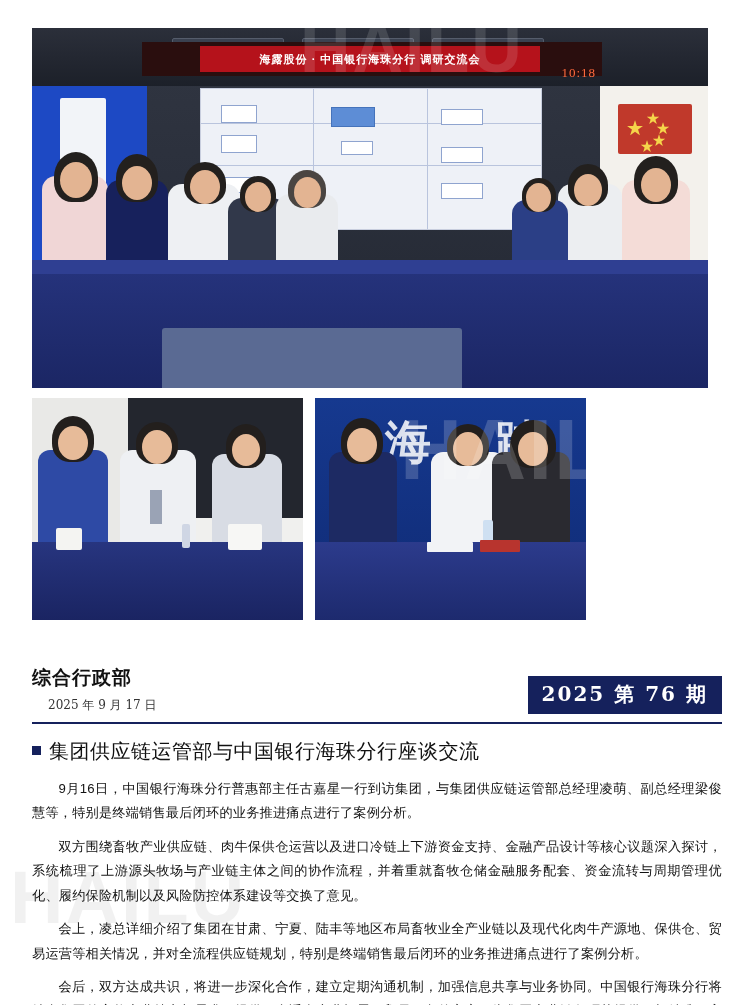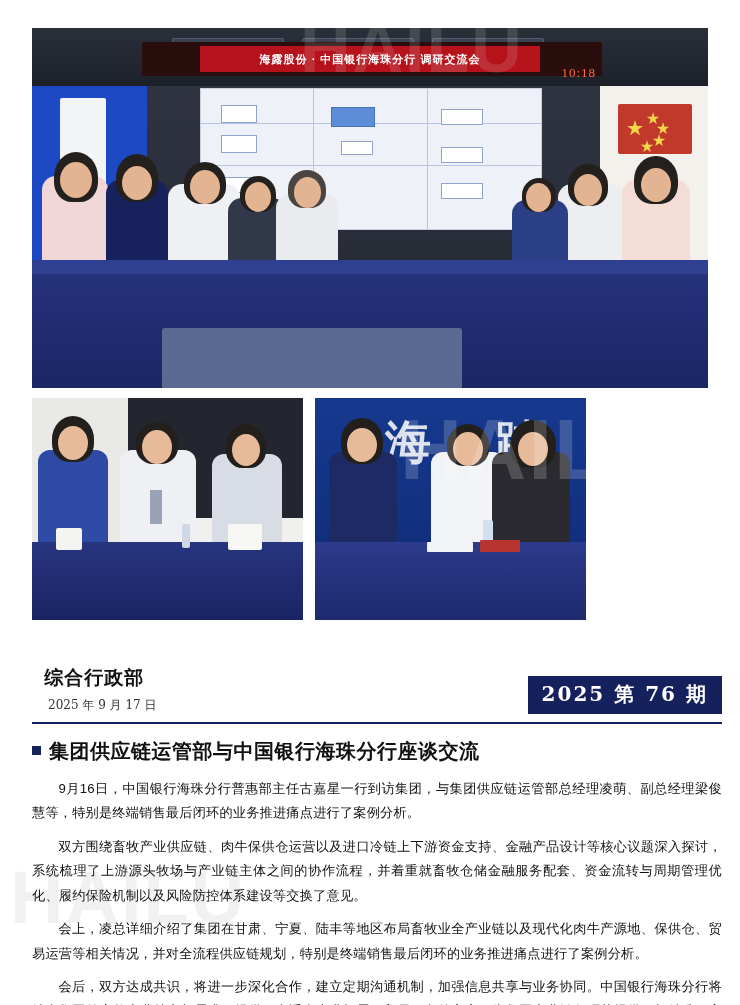--- a/index.html
+++ b/index.html
@@ -157,21 +157,20 @@
   .sub .hr { position:absolute; border-radius:50% 50% 40% 40%; background:#231f1d; }
 
   
   .meta {
     margin-top: 16px;
     display: flex;
     align-items: flex-end;
     justify-content: space-between;
     position: relative;
     z-index: 2;
-    text-align: center;
   }
   .dept {
     font-size: 19px;
     font-weight: bold;
     letter-spacing: 1px;
     color: #111;
     font-family: "DejaVu Serif", serif;
   }
   .date {
     margin-top: 6px;
@@ -205,21 +204,21 @@
     gap: 8px;
     position: relative;
     z-index: 2;
   }
   .bullet {
     width: 9px; height: 9px; background: #15215c; display:inline-block;
     margin-bottom: 2px;
   }
   .headline-text {
     font-size: 20px;
-    font-weight: bold;
+    font-weight: normal;
     color: #111;
     letter-spacing: 0.5px;
   }
 
   
   .body {
     margin-top: 12px;
     position: relative;
     z-index: 2;
   }

